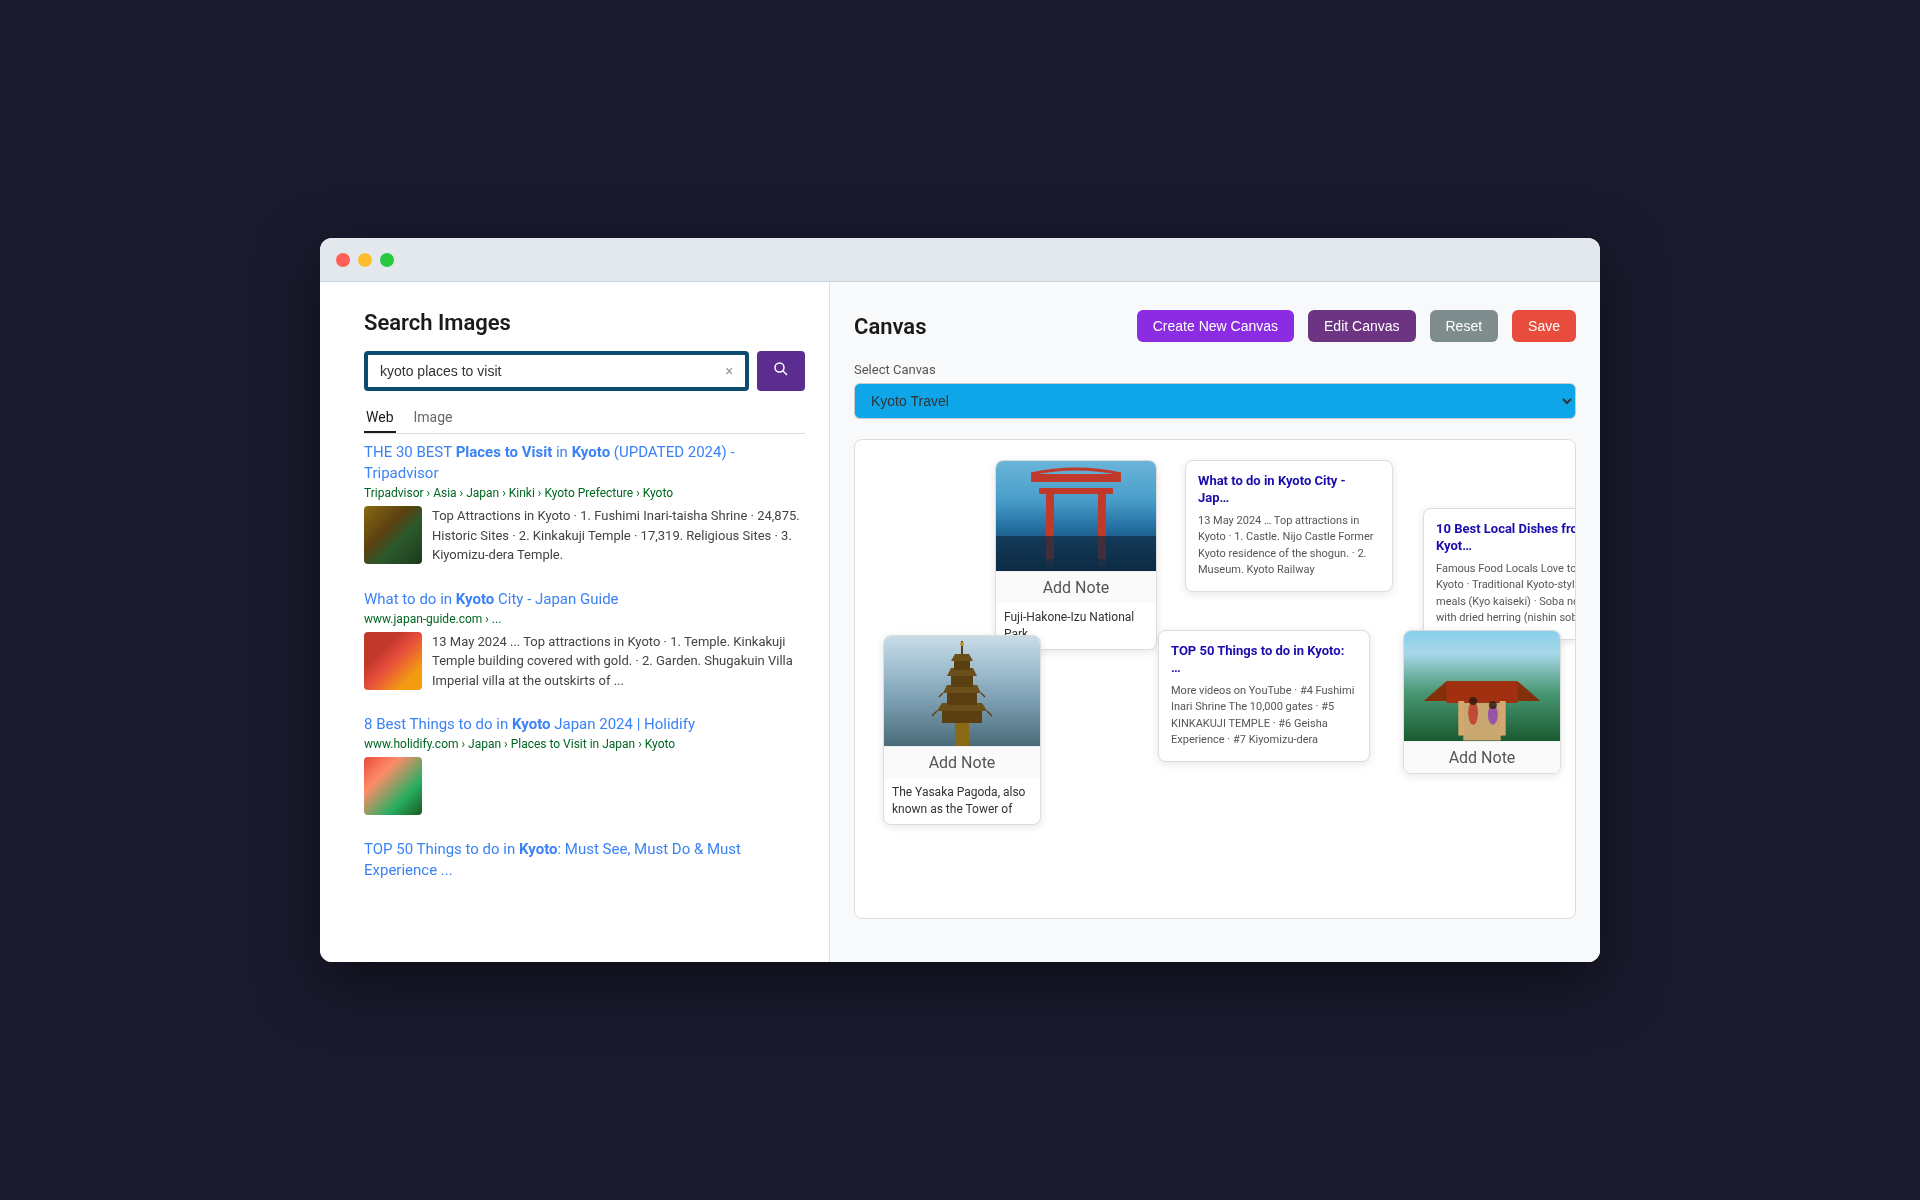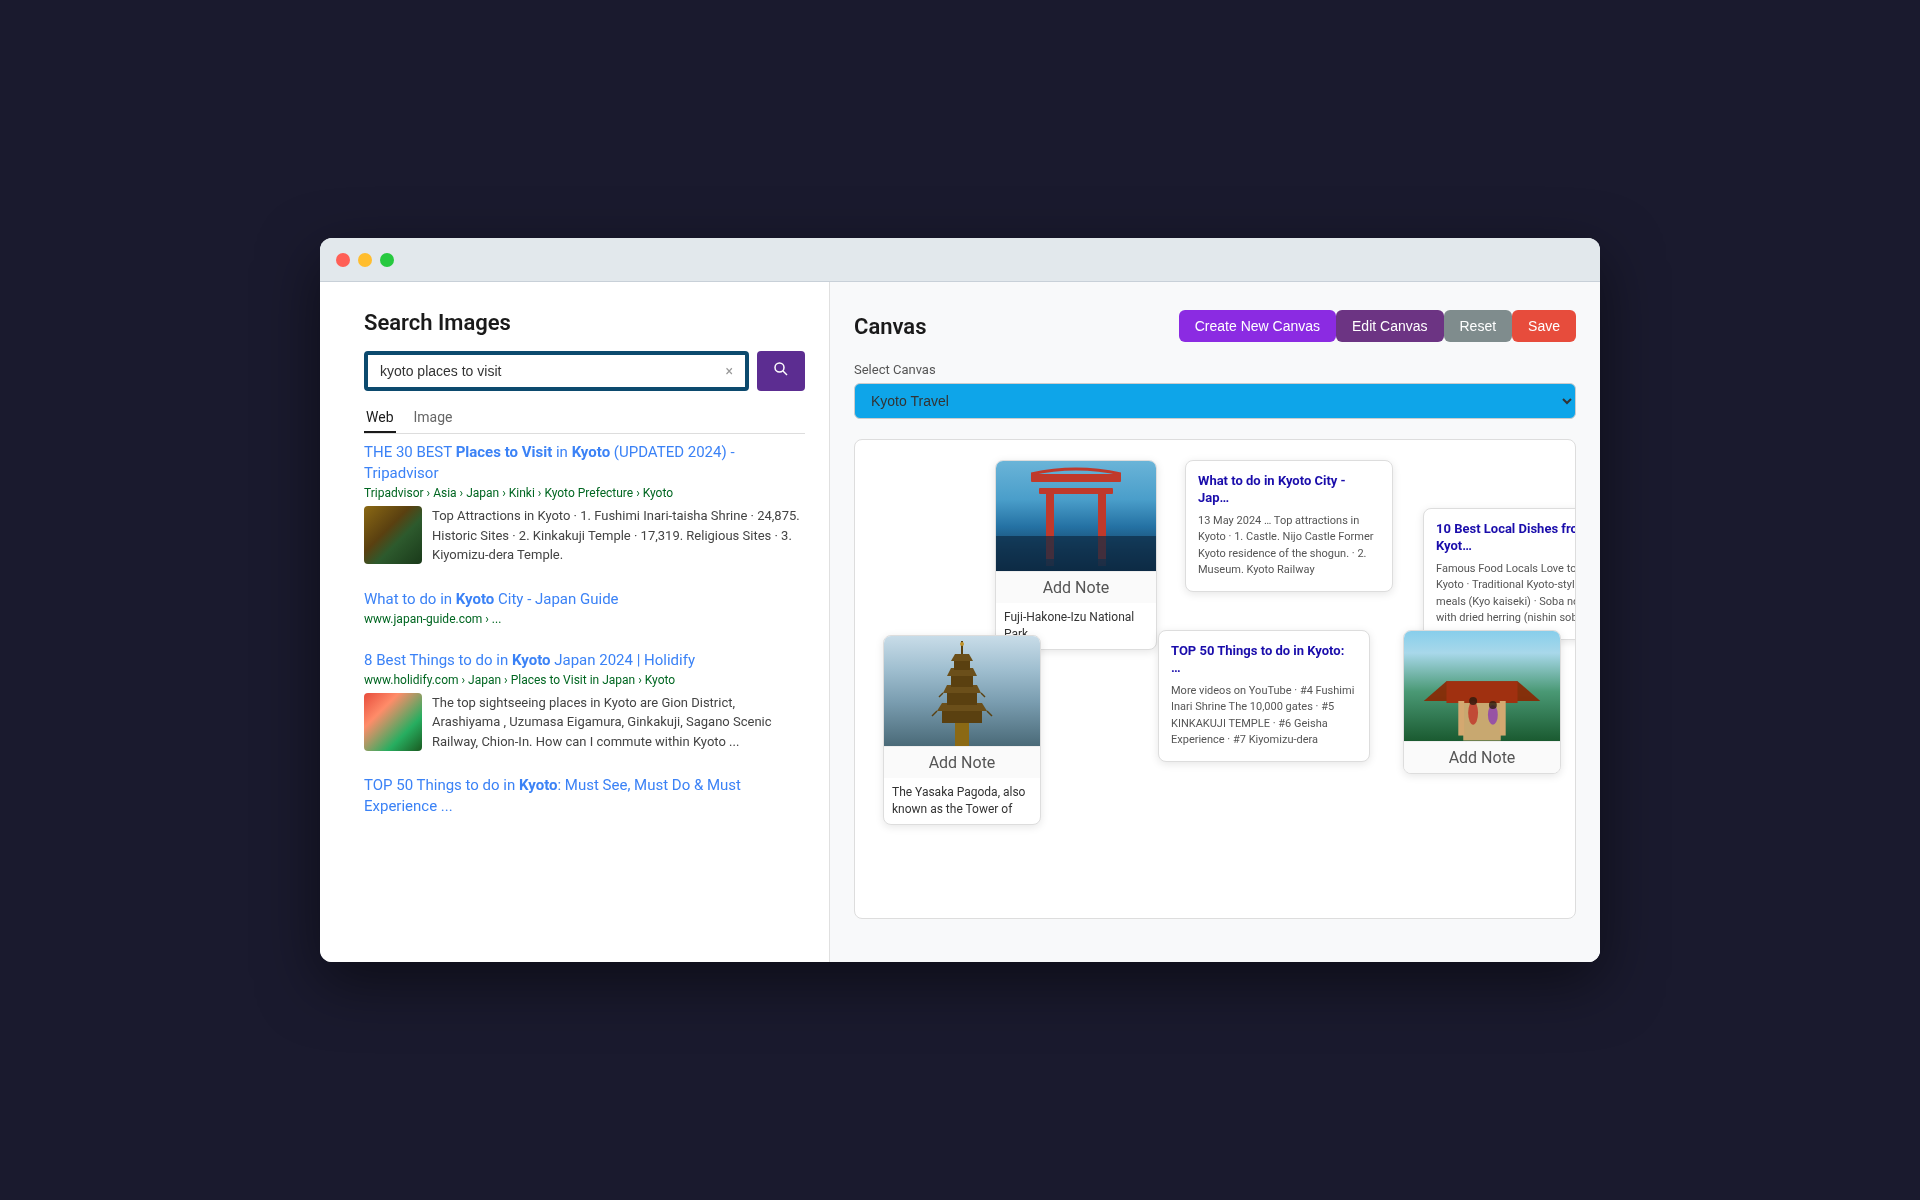--- a/index.html
+++ b/index.html
@@ -185,21 +185,21 @@
       align-items: center;
       margin-bottom: 20px;
     }
     .canvas-title {
       font-size: 22px;
       font-weight: 600;
       color: #1a1a1a;
     }
     .canvas-actions {
       display: flex;
-      gap: 0;
+      gap: 14px;
       border-radius: 14px;
     }
     .btn {
       padding: 8px 16px;
       border: none;
       border-radius: 6px;
       font-size: 14px;
       font-weight: 500;
       cursor: pointer;
       color: white;
@@ -322,30 +322,33 @@
           <div class="result-thumb thumb-kyoto1"></div>
           <span class="result-snippet">Top Attractions in Kyoto · 1. Fushimi Inari-taisha Shrine · 24,875. Historic Sites · 2. Kinkakuji Temple · 17,319. Religious Sites · 3. Kiyomizu-dera Temple.</span>
         </div>
       </div>
 
       <div class="search-result">
         <a class="result-title" href="#">
           What to do in <span class="highlight">Kyoto</span> City - Japan Guide
         </a>
         <span class="result-url">www.japan-guide.com › ...</span>
+        <div class="result-body">
+          <div class="result-thumb thumb-kyoto2"></div>
+          <span class="result-snippet">13 May 2024 ... Top attractions in Kyoto · 1. Temple. Kinkakuji Temple building covered with gold. · 2. Garden. Shugakuin Villa Imperial villa at the outskirts of ...</span>
+        </div>
       </div>
 
       <div class="search-result">
         <a class="result-title" href="#">
           8 Best Things to do in <span class="highlight">Kyoto</span> Japan 2024 | Holidify
         </a>
         <span class="result-url">www.holidify.com › Japan › Places to Visit in Japan › Kyoto</span>
         <div class="result-body">
           <div class="result-thumb thumb-kyoto3"></div>
-          <span class="result-snippet">The top sightseeing places in Kyoto are Gion District, Arashiyama , Uzumasa Eigamura, Ginkakuji, Sagano Scenic Railway, Chion-In. How can I commute within Kyoto ...</span>
         </div>
       </div>
 
       <div class="search-result">
         <a class="result-title" href="#">
           TOP 50 Things to do in <span class="highlight">Kyoto</span>: Must See, Must Do &amp; Must Experience ...
         </a>
       </div>
     </div>
 

